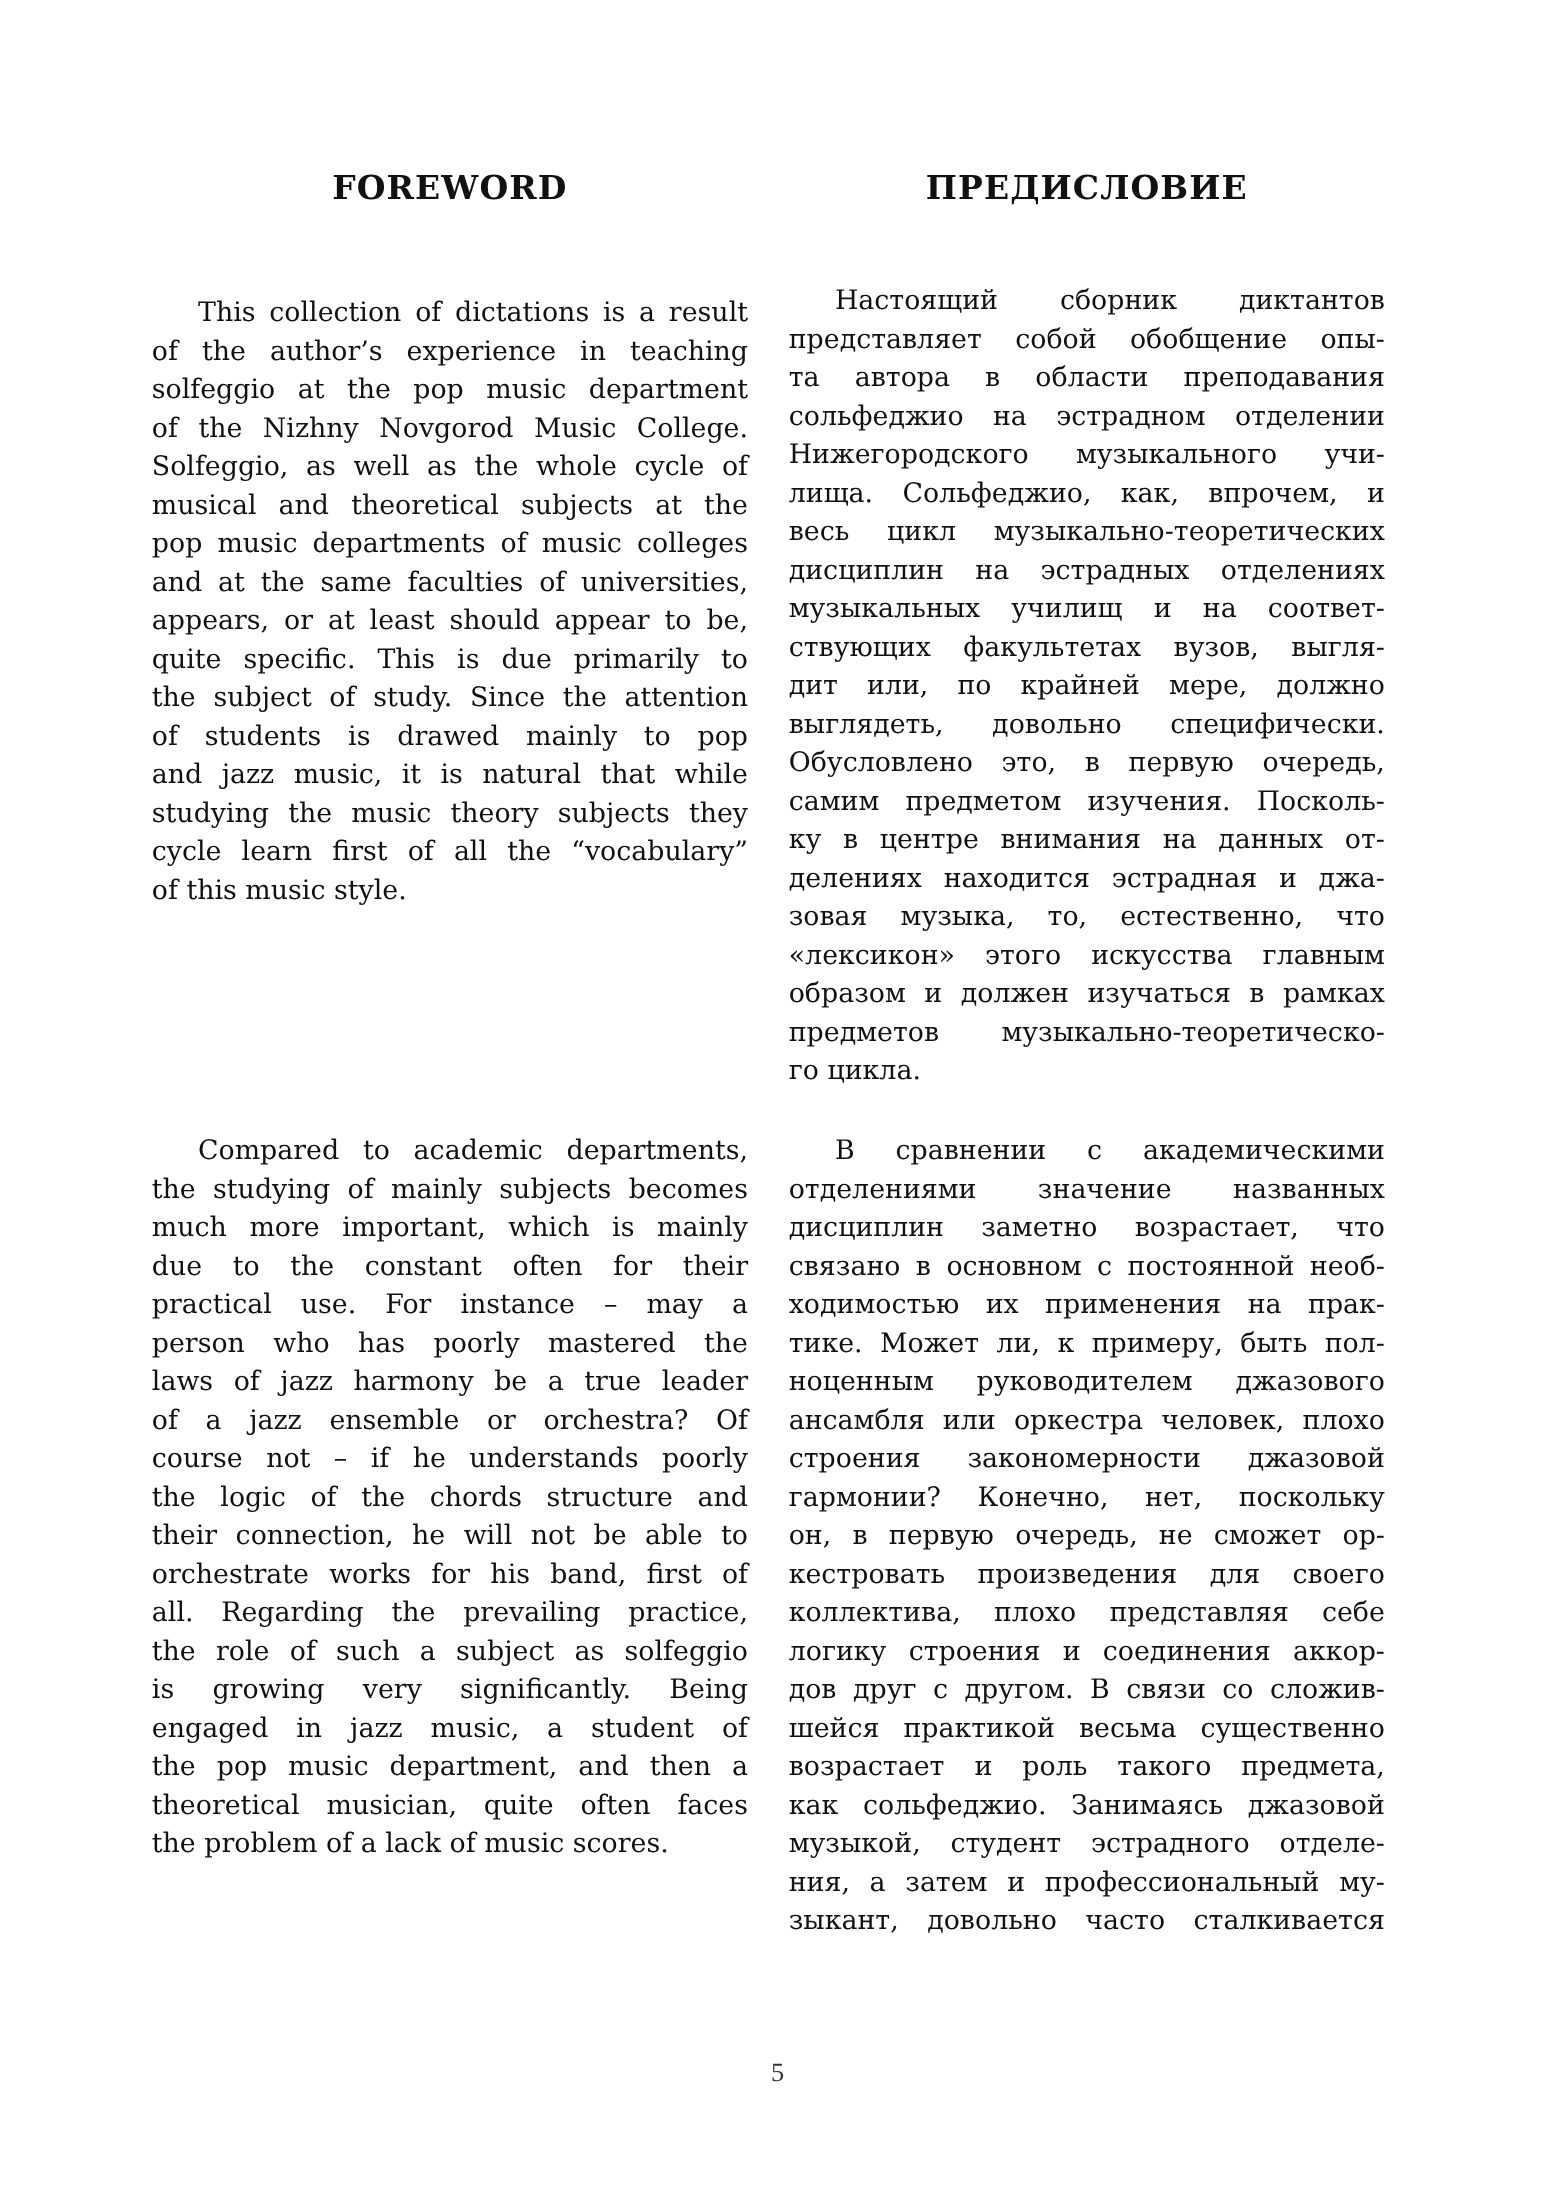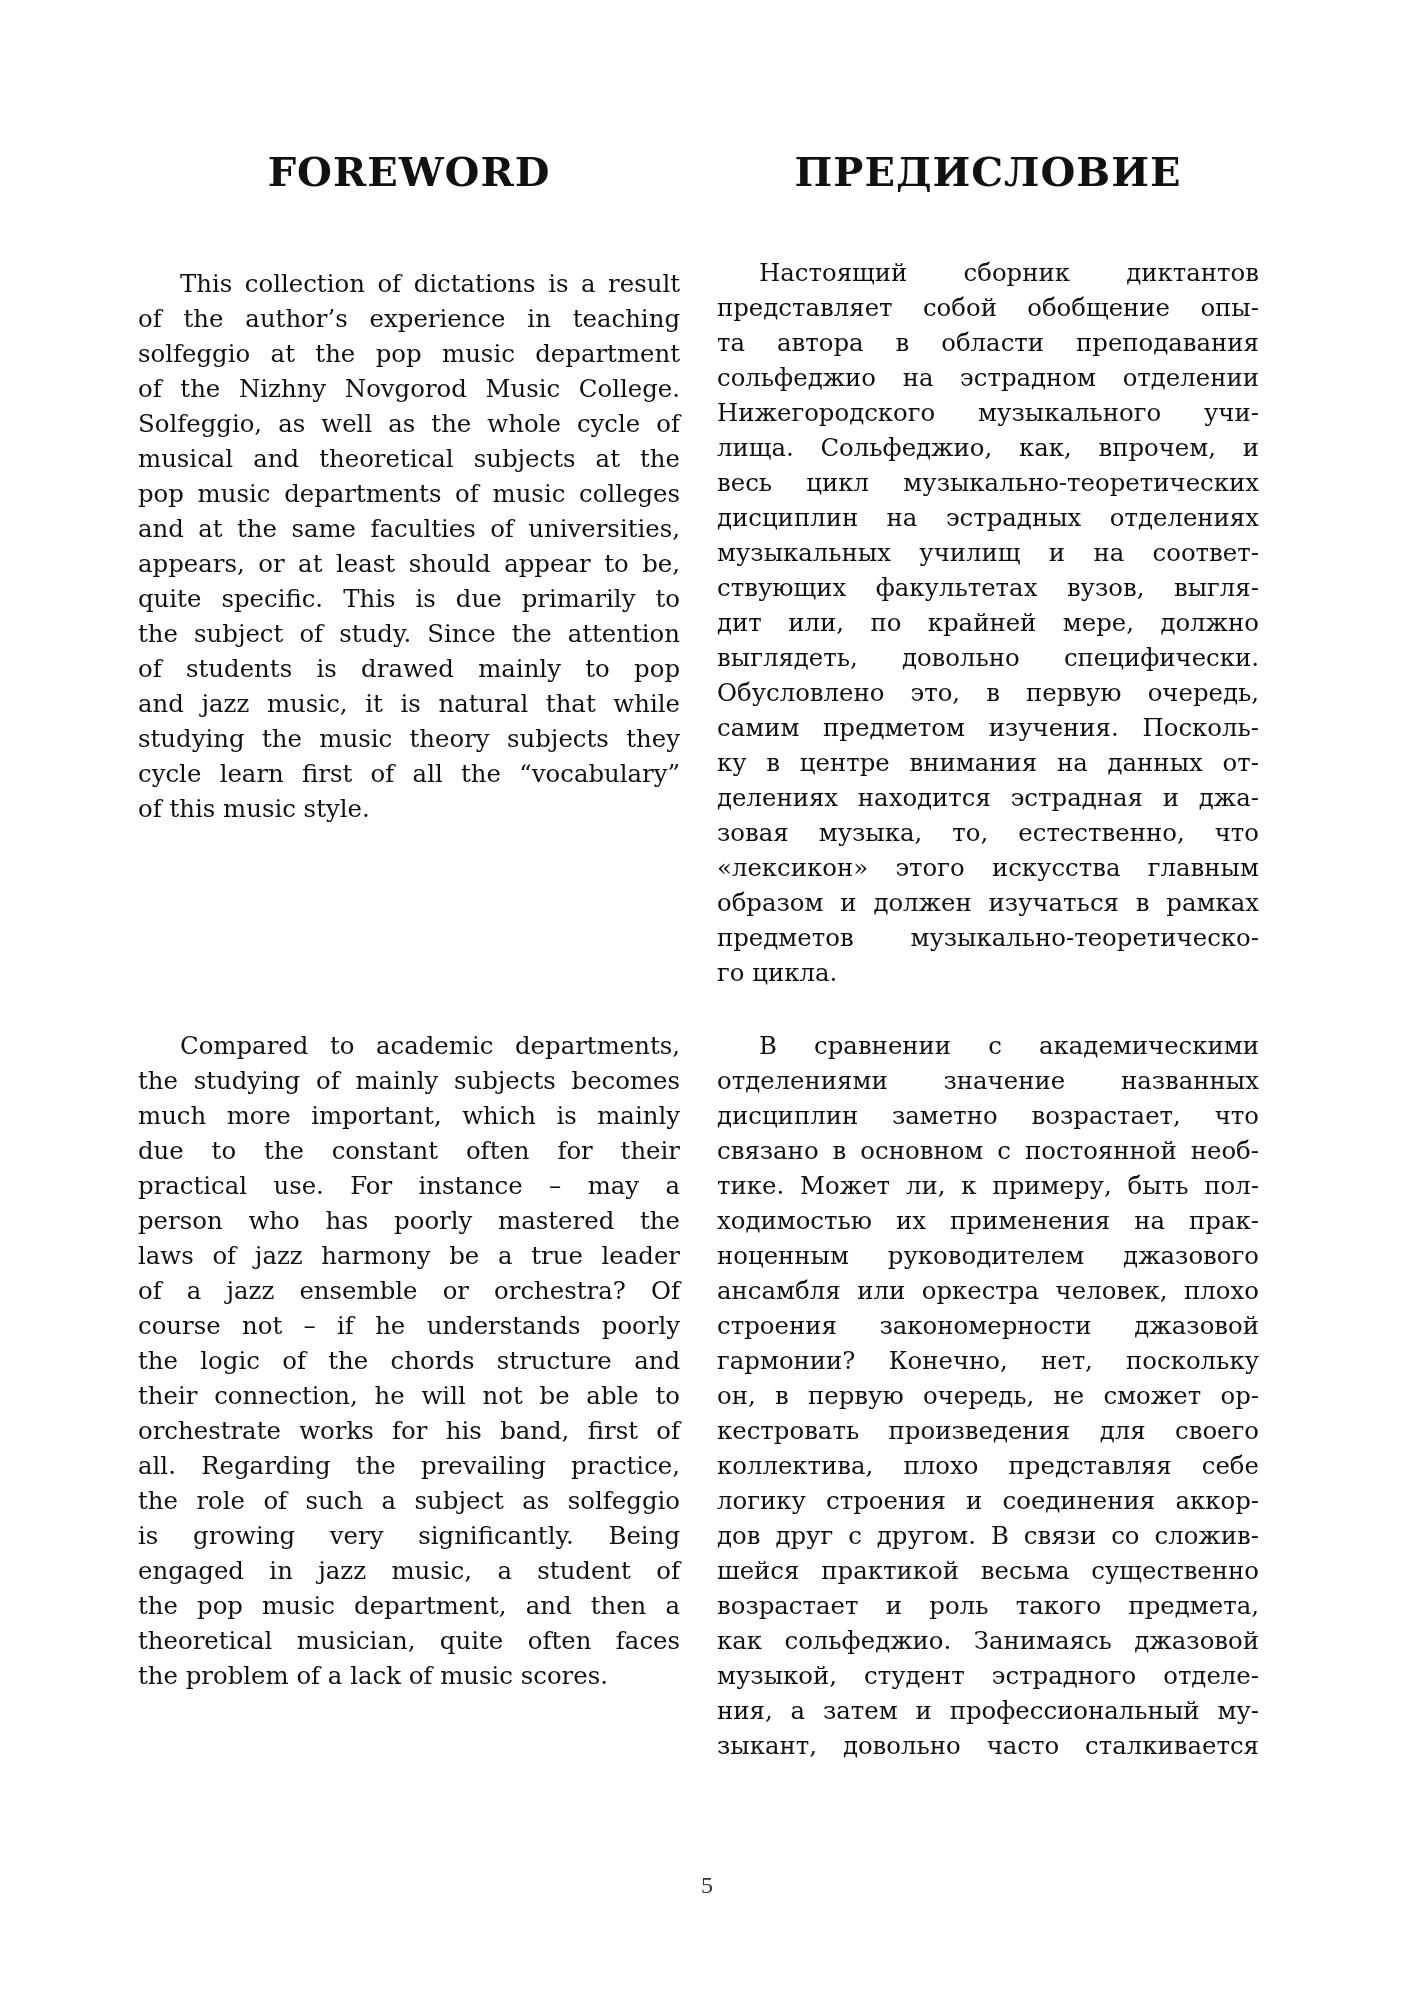--- a/index.html
+++ b/index.html
@@ -23,21 +23,21 @@
     .col-left { left: 138px; }
     .col-right { left: 717px; }
 
     .heading {
       position: absolute;
       top: 150px;
       left: 0;
       width: 542px;
       text-align: center;
       font-weight: bold;
-      font-size: 40px;
+      font-size: 30px;
       letter-spacing: 1px;
       margin: 0;
       line-height: 44px;
     }
 
     .para {
       position: absolute;
       left: 0;
       width: 542px;
       margin: 0;
@@ -141,22 +141,22 @@
       <span class="line">«лексикон» этого искусства главным</span>
       <span class="line">образом и должен изучаться в рамках</span>
       <span class="line">предметов музыкально-теоретическо-</span>
       <span class="line last">го цикла.</span>
     </div>
   <div class="para" style="top:1028px;">
       <span class="line indent">В сравнении с академическими</span>
       <span class="line">отделениями значение названных</span>
       <span class="line">дисциплин заметно возрастает, что</span>
       <span class="line">связано в основном с постоянной необ-</span>
+      <span class="line">ходимостью их применения на прак-</span>
       <span class="line">тике. Может ли, к примеру, быть пол-</span>
-      <span class="line">ходимостью их применения на прак-</span>
       <span class="line">ноценным руководителем джазового</span>
       <span class="line">ансамбля или оркестра человек, плохо</span>
       <span class="line">строения закономерности джазовой</span>
       <span class="line">гармонии? Конечно, нет, поскольку</span>
       <span class="line">он, в первую очередь, не сможет ор-</span>
       <span class="line">кестровать произведения для своего</span>
       <span class="line">коллектива, плохо представляя себе</span>
       <span class="line">логику строения и соединения аккор-</span>
       <span class="line">дов друг с другом. В связи со сложив-</span>
       <span class="line">шейся практикой весьма существенно</span>

